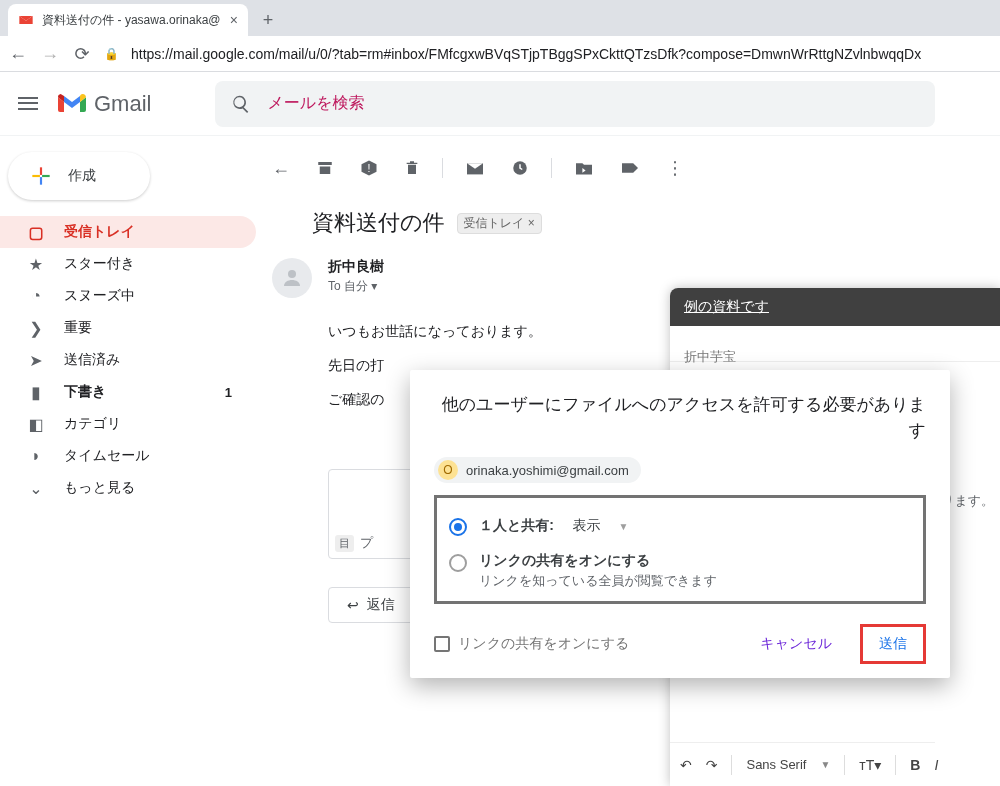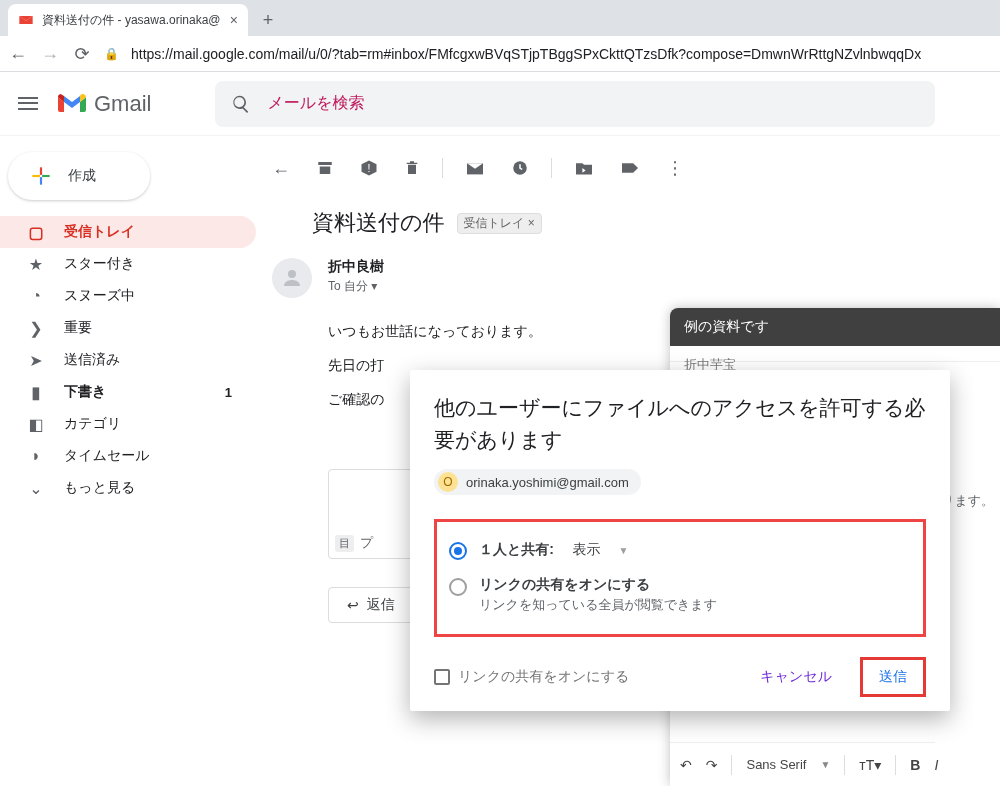--- a/index.html
+++ b/index.html
@@ -53,34 +53,34 @@
   .sender { font-weight:700; margin-bottom:2px; }
   .to-line { color:#5f6368; font-size:12px; margin-bottom:28px; }
   .body-line { margin-bottom:16px; }
   .attach-box { margin-top:60px; width:180px; height:90px; border:1px solid #dadce0; border-radius:4px; display:flex; align-items:flex-end; padding:6px; gap:6px; color:#5f6368; font-size:13px;}
   .attach-box .doc-chip{background:#eee;border-radius:3px;padding:1px 4px;font-size:11px;}
   .reply-row { margin-top:28px; display:flex; gap:12px; }
   .reply-btn { border:1px solid #dadce0; border-radius:4px; padding:8px 18px; font-size:14px; color:#3c4043; display:flex; align-items:center; gap:8px; background:#fff; }
 
   
   .compose-window { position:absolute; right:0; bottom:0; width:330px; background:#fff; box-shadow:0 0 12px rgba(0,0,0,0.25); border-radius:8px 0 0 0; overflow:hidden; }
-  .cw-header { background:#404040; color:#fff; font-size:14px; padding:10px 14px; }
-  .cw-sub { padding:10px 14px 0; font-size:13px; color:#777; border-bottom:1px solid #eee; height:16px;}
+  .cw-header { background:#404040; color:#fff; font-size:14px; padding:10px 14px;text-decoration:underline; }
+  .cw-sub { padding:10px 14px 0; font-size:13px; color:#777; border-bottom:1px solid #eee; height:24px;margin-top:12px;}
   .cw-truncated { position:absolute; right:0; bottom:-10px; color:#5f6368; font-size:13px; background:#fff; padding:0 6px;}
   .cw-format { height:44px; border-top:1px solid #eee; display:flex; align-items:center; gap:14px; padding:0 10px; color:#444; font-size:14px;}
   .cw-format .sep{width:1px;height:20px;background:#ddd;}
   .cw-format .sans{font-size:13px;}
   .cw-body-fill { height:380px; }
 
   
   .dialog { position:absolute; left:410px; top:370px; width:540px; background:#fff; box-shadow:0 8px 24px rgba(0,0,0,0.3); border-radius:2px; padding:22px 24px 14px; z-index:50; }
-  .dialog-title { font-size:21px; font-weight:400; color:#202124; margin-bottom:14px; line-height:1.5;}
+  .dialog-title { font-size:17px; font-weight:400; color:#202124; margin-bottom:14px; line-height:1.5;text-align:right;}
   .email-chip { display:inline-flex; align-items:center; gap:8px; background:#f1f3f4; border-radius:14px; padding:3px 12px 3px 4px; font-size:13px; color:#3c4043; }
   .email-chip .circ{width:20px;height:20px;border-radius:50%;background:#fde293;color:#a06a00;display:flex;align-items:center;justify-content:center;font-size:12px;}
-  .highlight-box { border:3px solid #ef4444; padding:10px 8px 12px; margin-top:24px; }
+  .highlight-box { border:3px solid #737373; padding:10px 8px 3px; margin-top:12px; }
   .radio-row { display:flex; align-items:flex-start; gap:12px; padding:8px 4px; }
   .radio { width:18px;height:18px;border:2px solid #9e9e9e;border-radius:50%;margin-top:2px;flex:none; position:relative;}
   .radio.selected{border-color:#1a73e8;}
   .radio.selected::after{content:"";position:absolute;inset:3px;background:#1a73e8;border-radius:50%;}
   .radio-label { font-size:14px; font-weight:700; color:#3c4043; }
   .radio-sub { font-size:13px; color:#5f6368; font-weight:400; margin-top:2px;}
   .perm-select { margin-left:14px; font-size:14px; color:#3c4043; display:inline-flex; align-items:center; gap:18px;}
   .perm-select .caret{color:#9e9e9e;font-size:10px;}
   .dialog-footer { display:flex; align-items:center; margin-top:20px; gap:8px;}
   .checkbox { width:16px;height:16px;border:2px solid #757575;border-radius:2px; }

